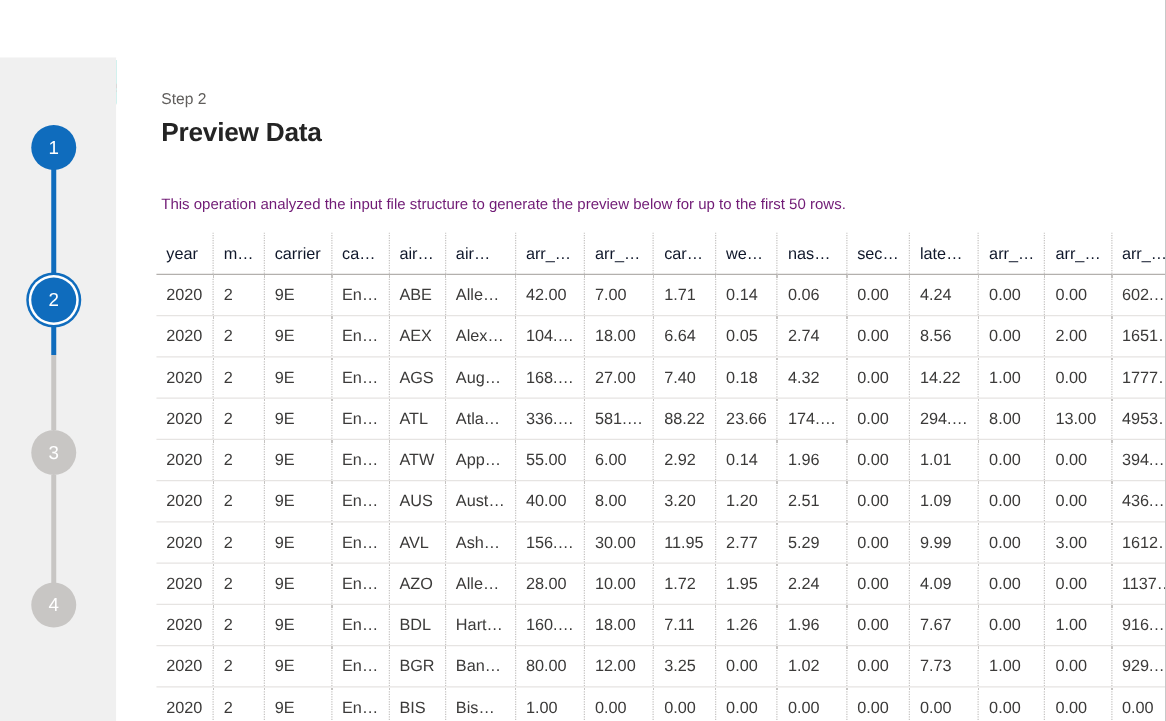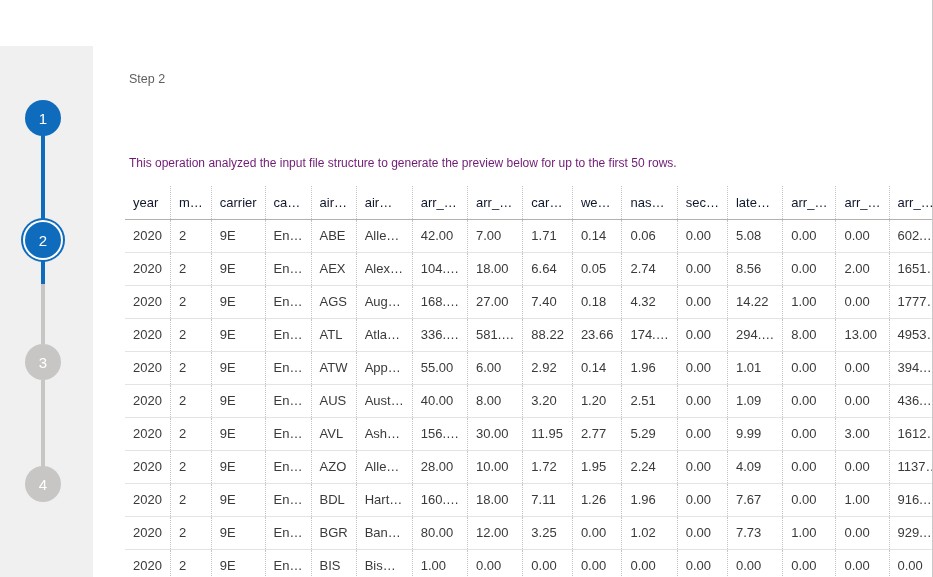--- a/index.html
+++ b/index.html
@@ -162,20 +162,21 @@
     <div class="step todo" style="top:298px;">
       <div class="circle">3</div>
     </div>
     <div class="step todo" style="top:420px;">
       <div class="circle">4</div>
     </div>
   </div>
 
   <div id="main">
     <div id="steplabel">Step 2</div>
+    <div id="pagetitle">Preview Data</div>
     <div id="description">This operation analyzed the input file structure to generate the preview below for up to the first 50 rows.</div>
 
     <div id="tablewrap">
       <table class="preview">
         <colgroup id="preview-colgroup">
             <col style="width: 43px;">
             <col style="width: 36px;">
             <col style="width: 50px;">
             <col style="width: 47px;">
             <col style="width: 42px;">
@@ -218,21 +219,21 @@
               <td>9E</td>
               <td>En…</td>
               <td>ABE</td>
               <td>Alle…</td>
               <td>42.00</td>
               <td>7.00</td>
               <td>1.71</td>
               <td>0.14</td>
               <td>0.06</td>
               <td>0.00</td>
-              <td>5.08</td>
+              <td>4.24</td>
               <td>0.00</td>
               <td>0.00</td>
               <td>602.…</td>
             </tr>
             <tr>
               <td>2020</td>
               <td>2</td>
               <td>9E</td>
               <td>En…</td>
               <td>AEX</td>

